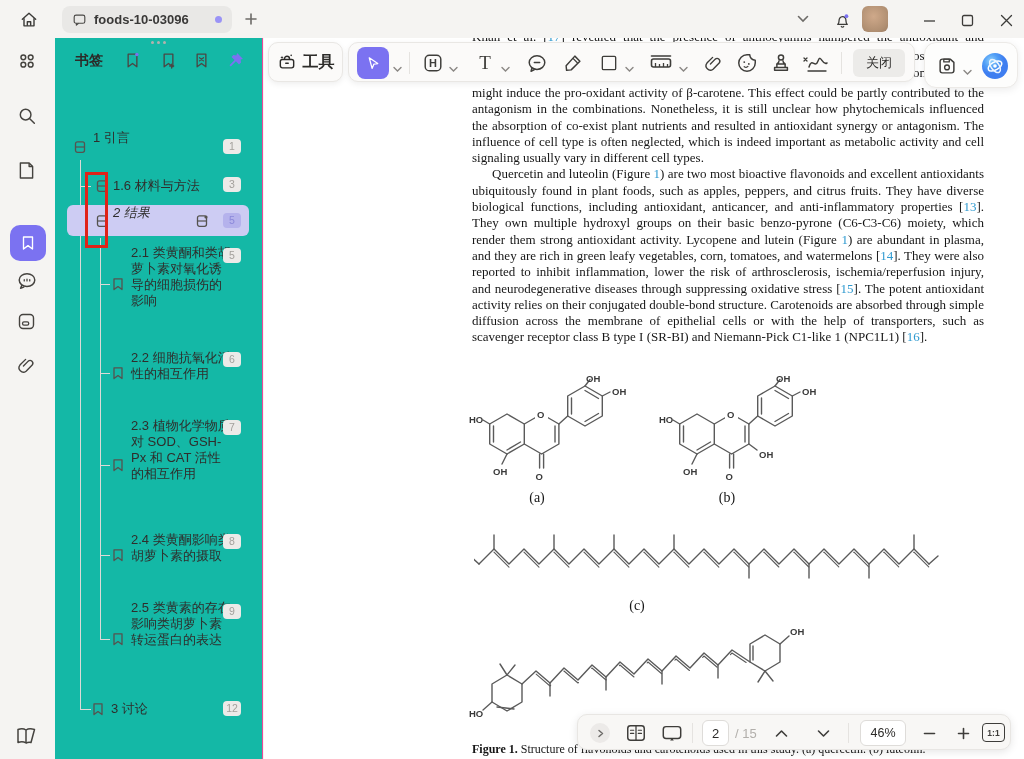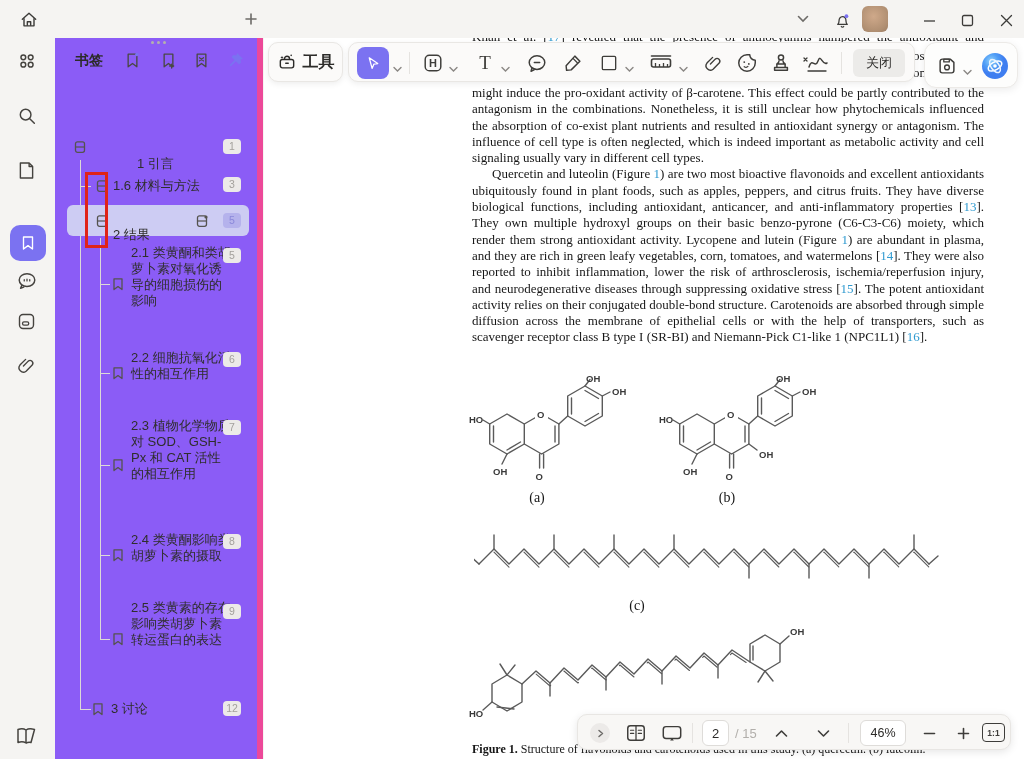--- a/index.html
+++ b/index.html
@@ -14,21 +14,21 @@
   .tab-title { font-size:13px; color:#3a3938; font-weight:600; white-space:nowrap; overflow:hidden; }
   .tab-dot { width:7px; height:7px; border-radius:50%; background:#9a93f6; margin-left:auto; }
   .avatar { position:absolute; left:862px; top:6px; width:26px; height:26px; border-radius:6px; background:radial-gradient(circle at 45% 40%, #cfa98a, #b08f72 70%, #9c7d63); }
 
   
   .rail { position:absolute; left:0; top:38px; width:55px; height:721px; background:#f5f4f2; z-index:15; }
   .rail .ric { position:absolute; left:16px; width:24px; height:24px; color:#45433f; }
   .rail-active { position:absolute; left:10px; top:187px; width:36px; height:36px; background:#7b72f1; border-radius:10px; display:flex; align-items:center; justify-content:center; color:#fff; }
 
   
-  .panel { position:absolute; left:55px; top:38px; width:208px; height:721px; background:#8b5cf6; border-right:6px solid #ec4899; z-index:14; }
+  .panel { position:absolute; left:55px; top:38px; width:208px; height:721px; background:#14b8a6; border-right:1px solid #ec4899; z-index:14; }
   .handle { position:absolute; left:96px; top:3px; display:flex; gap:3px; }
   .handle i { width:3px; height:3px; border-radius:50%; background:#b4b1ad; }
   .panel-title { position:absolute; left:20px; top:14px; font-size:14px; font-weight:700; color:#2c2b29; }
   .ph-ic { position:absolute; top:13px; width:20px; height:20px; color:#4a4845; }
   .searchbox { position:absolute; left:10px; top:55px; width:186px; height:28px; background:#fcfcfb; border:1px solid #ebe9e6; border-radius:8px; padding:0 12px; font-size:13px; color:#3a3938; outline:none; font-family:"Liberation Sans",sans-serif; }
   .searchbox::placeholder { color:#a8a5a1; }
   .bm-label { position:absolute; font-size:13px; color:#2f2e2c; line-height:16px; white-space:nowrap; }
   .bm-wrap  { position:absolute; font-size:13px; color:#2f2e2c; line-height:16px; width:102px; }
   .bm-badge { position:absolute; left:168px; width:18px; height:15px; border-radius:4px; background:#eceae8; color:#a3a09c; font-size:10.5px; text-align:center; line-height:15px; }
   .bm-ic { position:absolute; width:14px; height:14px; color:#55534f; }
@@ -78,20 +78,30 @@
 <div class="app">
 
   <div class="titlebar">
     <div class="iconbtn" style="position:absolute;left:16px;top:7px;width:26px;height:26px;">
       <svg width="20" height="20" viewBox="0 0 24 24">
           <path d="M4 11 12 4l8 7" fill="none" stroke="currentColor" stroke-width="1.7" stroke-linecap="round" stroke-linejoin="round"></path>
           <path d="M6 10v9h12v-9" fill="none" stroke="currentColor" stroke-width="1.7" stroke-linejoin="round"></path>
           <path d="M10 19v-5h4v5" fill="none" stroke="currentColor" stroke-width="1.7" stroke-linejoin="round"></path>
         </svg>
     </div>
+    <div class="tab">
+      <span style="display:flex;">
+        <svg width="15" height="15" viewBox="0 0 24 24">
+            <rect x="3.5" y="5" width="17" height="13" rx="3" fill="none" stroke="#4a4846" stroke-width="1.8"></rect>
+            <path d="M7 18v3l3.5-3" fill="none" stroke="#4a4846" stroke-width="1.8" stroke-linejoin="round"></path>
+          </svg>
+      </span>
+      <span class="tab-title">foods-10-03096</span>
+      <span class="tab-dot"></span>
+    </div>
     <div class="iconbtn" style="position:absolute;left:243px;top:11px;width:16px;height:16px;color:#6d6b68;">
       <svg width="14" height="14" viewBox="0 0 14 14">
           <path d="M7 2v10M2 7h10" stroke="currentColor" stroke-width="1.6" stroke-linecap="round"></path>
         </svg>
     </div>
     <div class="iconbtn" style="position:absolute;left:796px;top:13px;width:14px;height:12px;color:#6d6b68;">
       <svg width="12" height="8" viewBox="0 0 12 8">
           <path d="M1.5 1.5 6 6l4.5-4.5" fill="none" stroke="currentColor" stroke-width="1.6" stroke-linecap="round"></path>
         </svg>
     </div>
@@ -215,39 +225,39 @@
     <div class="tline" style="left:45px;top:517px;width:10px;height:1px;"></div>
     <div class="tline" style="left:45px;top:601px;width:10px;height:1px;"></div>
 
     <div class="sel-row"></div>
 
     <div>
       <span class="bm-ic" style="left:18px;top:102px;"><svg width="14" height="14" viewBox="0 0 14 14">
             <rect x="2.5" y="1.8" width="9" height="10.5" rx="2" fill="none" stroke="currentColor" stroke-width="1.3"></rect>
             <path d="M2.5 7h9" stroke="currentColor" stroke-width="1.2"></path>
           </svg></span>
-      <span class="bm-label" style="left:38px;top:118px;margin-left:44px;">1 引言</span>
+      <span class="bm-label" style="left:38px;top:92px;">1 引言</span>
       <span class="bm-badge" style="top:101px;">1</span>
     </div>
 
     <div>
       <span class="bm-ic" style="left:40px;top:141px;"><svg width="14" height="14" viewBox="0 0 14 14">
             <rect x="2.5" y="1.8" width="9" height="10.5" rx="2" fill="none" stroke="currentColor" stroke-width="1.3"></rect>
             <path d="M2.5 7h9" stroke="currentColor" stroke-width="1.2"></path>
           </svg></span>
       <span class="bm-label" style="left:58px;top:140px;">1.6 材料与方法</span>
       <span class="bm-badge" style="top:139px;">3</span>
     </div>
 
     <div>
       <span class="bm-ic" style="left:40px;top:176px;"><svg width="14" height="14" viewBox="0 0 14 14">
             <rect x="2.5" y="1.8" width="9" height="10.5" rx="2" fill="none" stroke="currentColor" stroke-width="1.3"></rect>
             <path d="M2.5 7h9" stroke="currentColor" stroke-width="1.2"></path>
           </svg></span>
-      <span class="bm-label" style="left:58px;top:189px;">2 结果</span>
+      <span class="bm-label" style="left:58px;top:167px;font-style:italic;">2 结果</span>
       <span class="bm-ic" style="left:140px;top:176px;"><svg width="14" height="14" viewBox="0 0 14 14">
             <rect x="2.5" y="1.8" width="9" height="10.5" rx="2" fill="none" stroke="currentColor" stroke-width="1.3"></rect>
             <path d="M2.5 7h9" stroke="currentColor" stroke-width="1.2"></path>
             <circle cx="11" cy="3" r="1.6" fill="#55534f"></circle>
           </svg></span>
       <span class="bm-badge sel-badge" style="top:175px;">5</span>
     </div>
 
     <div>
       <span class="bm-ic" style="left:56px;top:239px;"><svg width="14" height="14" viewBox="0 0 14 14">

